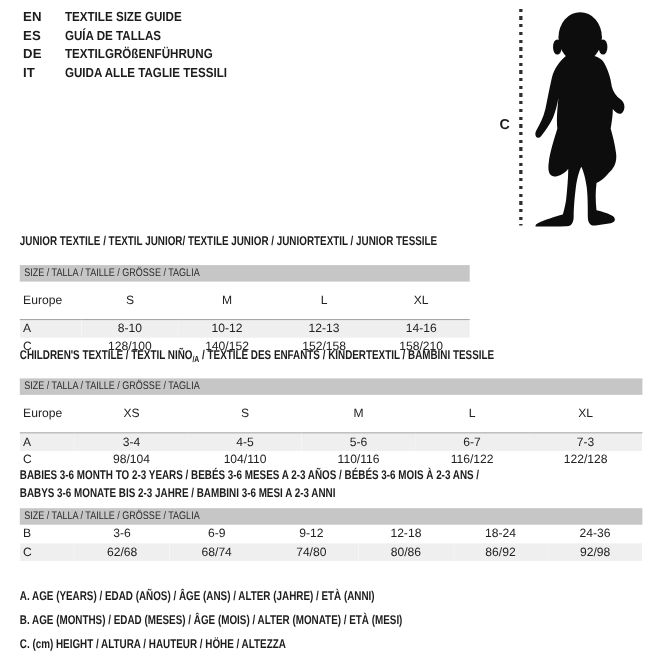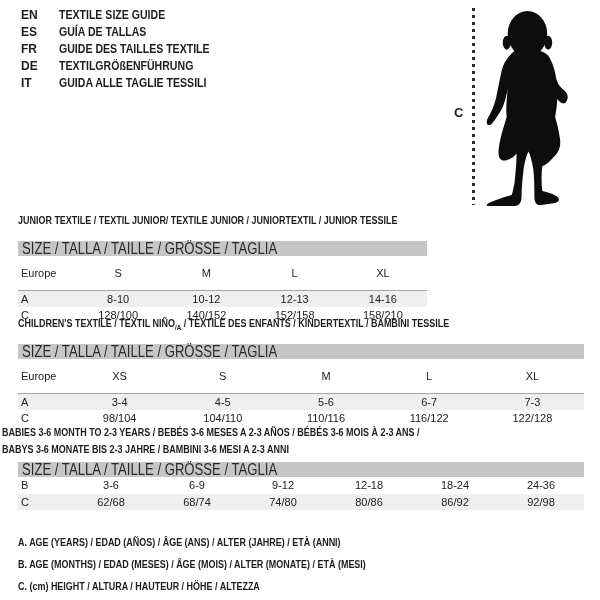--- a/index.html
+++ b/index.html
@@ -28,21 +28,21 @@
   }
   .fig-c { left:454px; top:105px; font-weight:700; font-size:13px; }
   .baby-svg { left:479px; top:8px; }
 
   
   .sec-title { font-weight:700; font-size:11.5px; line-height:17px; margin:0; }
 
   
   .size-bar {
     background:#c6c6c6; height:15px; line-height:15px;
-    font-size:16px; color:#2a2a2a; padding-left:4px; box-sizing:border-box;
+    font-size:10px; color:#2a2a2a; padding-left:4px; box-sizing:border-box;
   }
 
   
   table.grid { border-collapse:collapse; table-layout:fixed; font-size:11px; color:#222; }
   table.grid td { padding:0; height:17px; line-height:17px; text-align:center; overflow:hidden; white-space:nowrap; }
   table.grid td.lbl { text-align:left; padding-left:3px; }
   tr.r-line td { border-bottom:1px solid #a6a6a6; height:34px; line-height:19px; }
   tr.r-alt td { background:#efefef; height:16px; line-height:16px; }
 
   .subt { font-size:8px; vertical-align:-3px; }
@@ -55,24 +55,20 @@
 <body>
 
 <section class="abs langs">
   <div class="lang-row">
     <span class="lang-code">EN</span>
     <span class="cx cx88">TEXTILE SIZE GUIDE</span>
   </div>
   <div class="lang-row">
     <span class="lang-code">ES</span>
     <span class="cx cx88">GUÍA DE TALLAS</span>
-  </div>
-  <div class="lang-row">
-    <span class="lang-code">FR</span>
-    <span class="cx cx88">GUIDE DES TAILLES TEXTILE</span>
   </div>
   <div class="lang-row">
     <span class="lang-code">DE</span>
     <span class="cx cx88">TEXTILGRÖßENFÜHRUNG</span>
   </div>
   <div class="lang-row">
     <span class="lang-code">IT</span>
     <span class="cx cx88">GUIDA ALLE TAGLIE TESSILI</span>
   </div>
 </section>
@@ -199,21 +195,21 @@
     <td class="lbl">C</td>
     <td>98/104</td>
     <td>104/110</td>
     <td>110/116</td>
     <td>116/122</td>
     <td>122/128</td>
   </tr>
 </tbody>
   </table>
 
-<h2 class="abs sec-title" style="left:2px; top:424px;">
+<h2 class="abs sec-title" style="left:18px; top:424px;">
   <span class="cx cx78">BABIES 3-6 MONTH TO 2-3 YEARS / BEBÉS 3-6 MESES A 2-3 AÑOS / BÉBÉS 3-6 MOIS À 2-3 ANS /</span><br>
   <span class="cx cx78">BABYS 3-6 MONATE BIS 2-3 JAHRE / BAMBINI 3-6 MESI A 2-3 ANNI</span>
 </h2>
 <div class="abs size-bar" style="left:18px; top:462px; width:566px;">
   <span class="cx cx82">SIZE / TALLA / TAILLE / GRÖSSE / TAGLIA</span>
 </div>
 <table class="abs grid" style="left:18px; top:477px; width:566px;">
   <colgroup>
       <col style="width:50px">
       <col>

